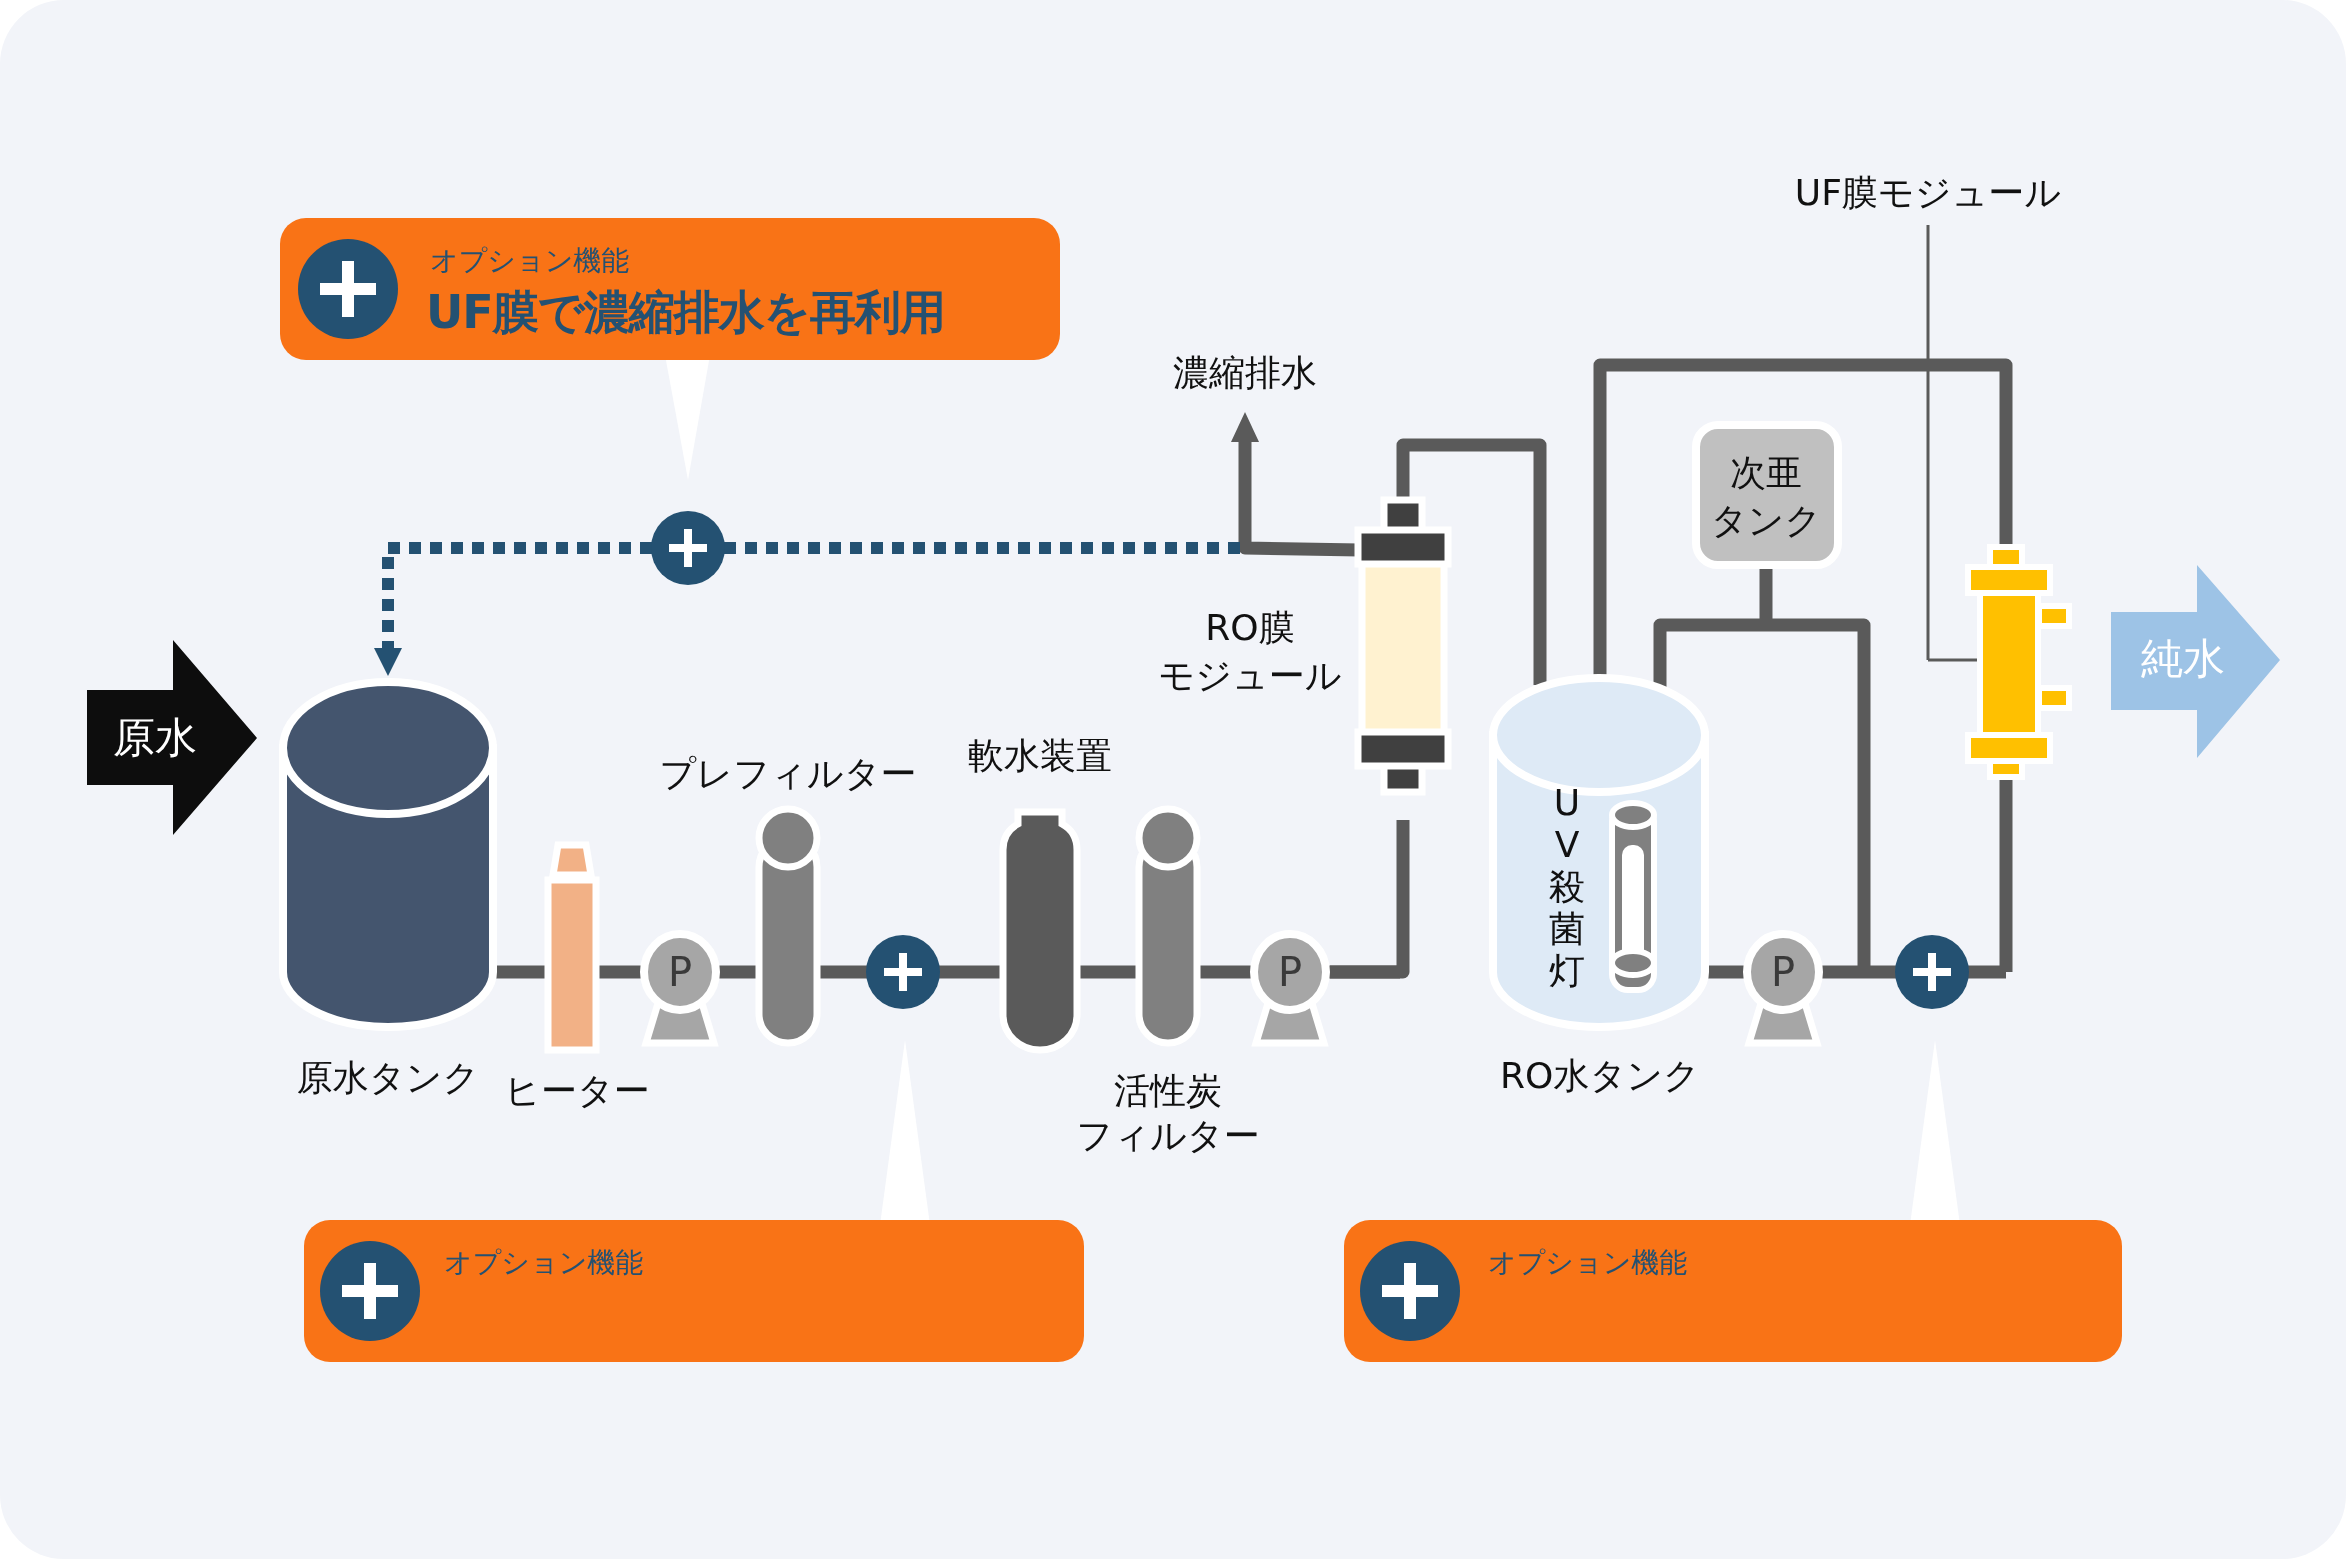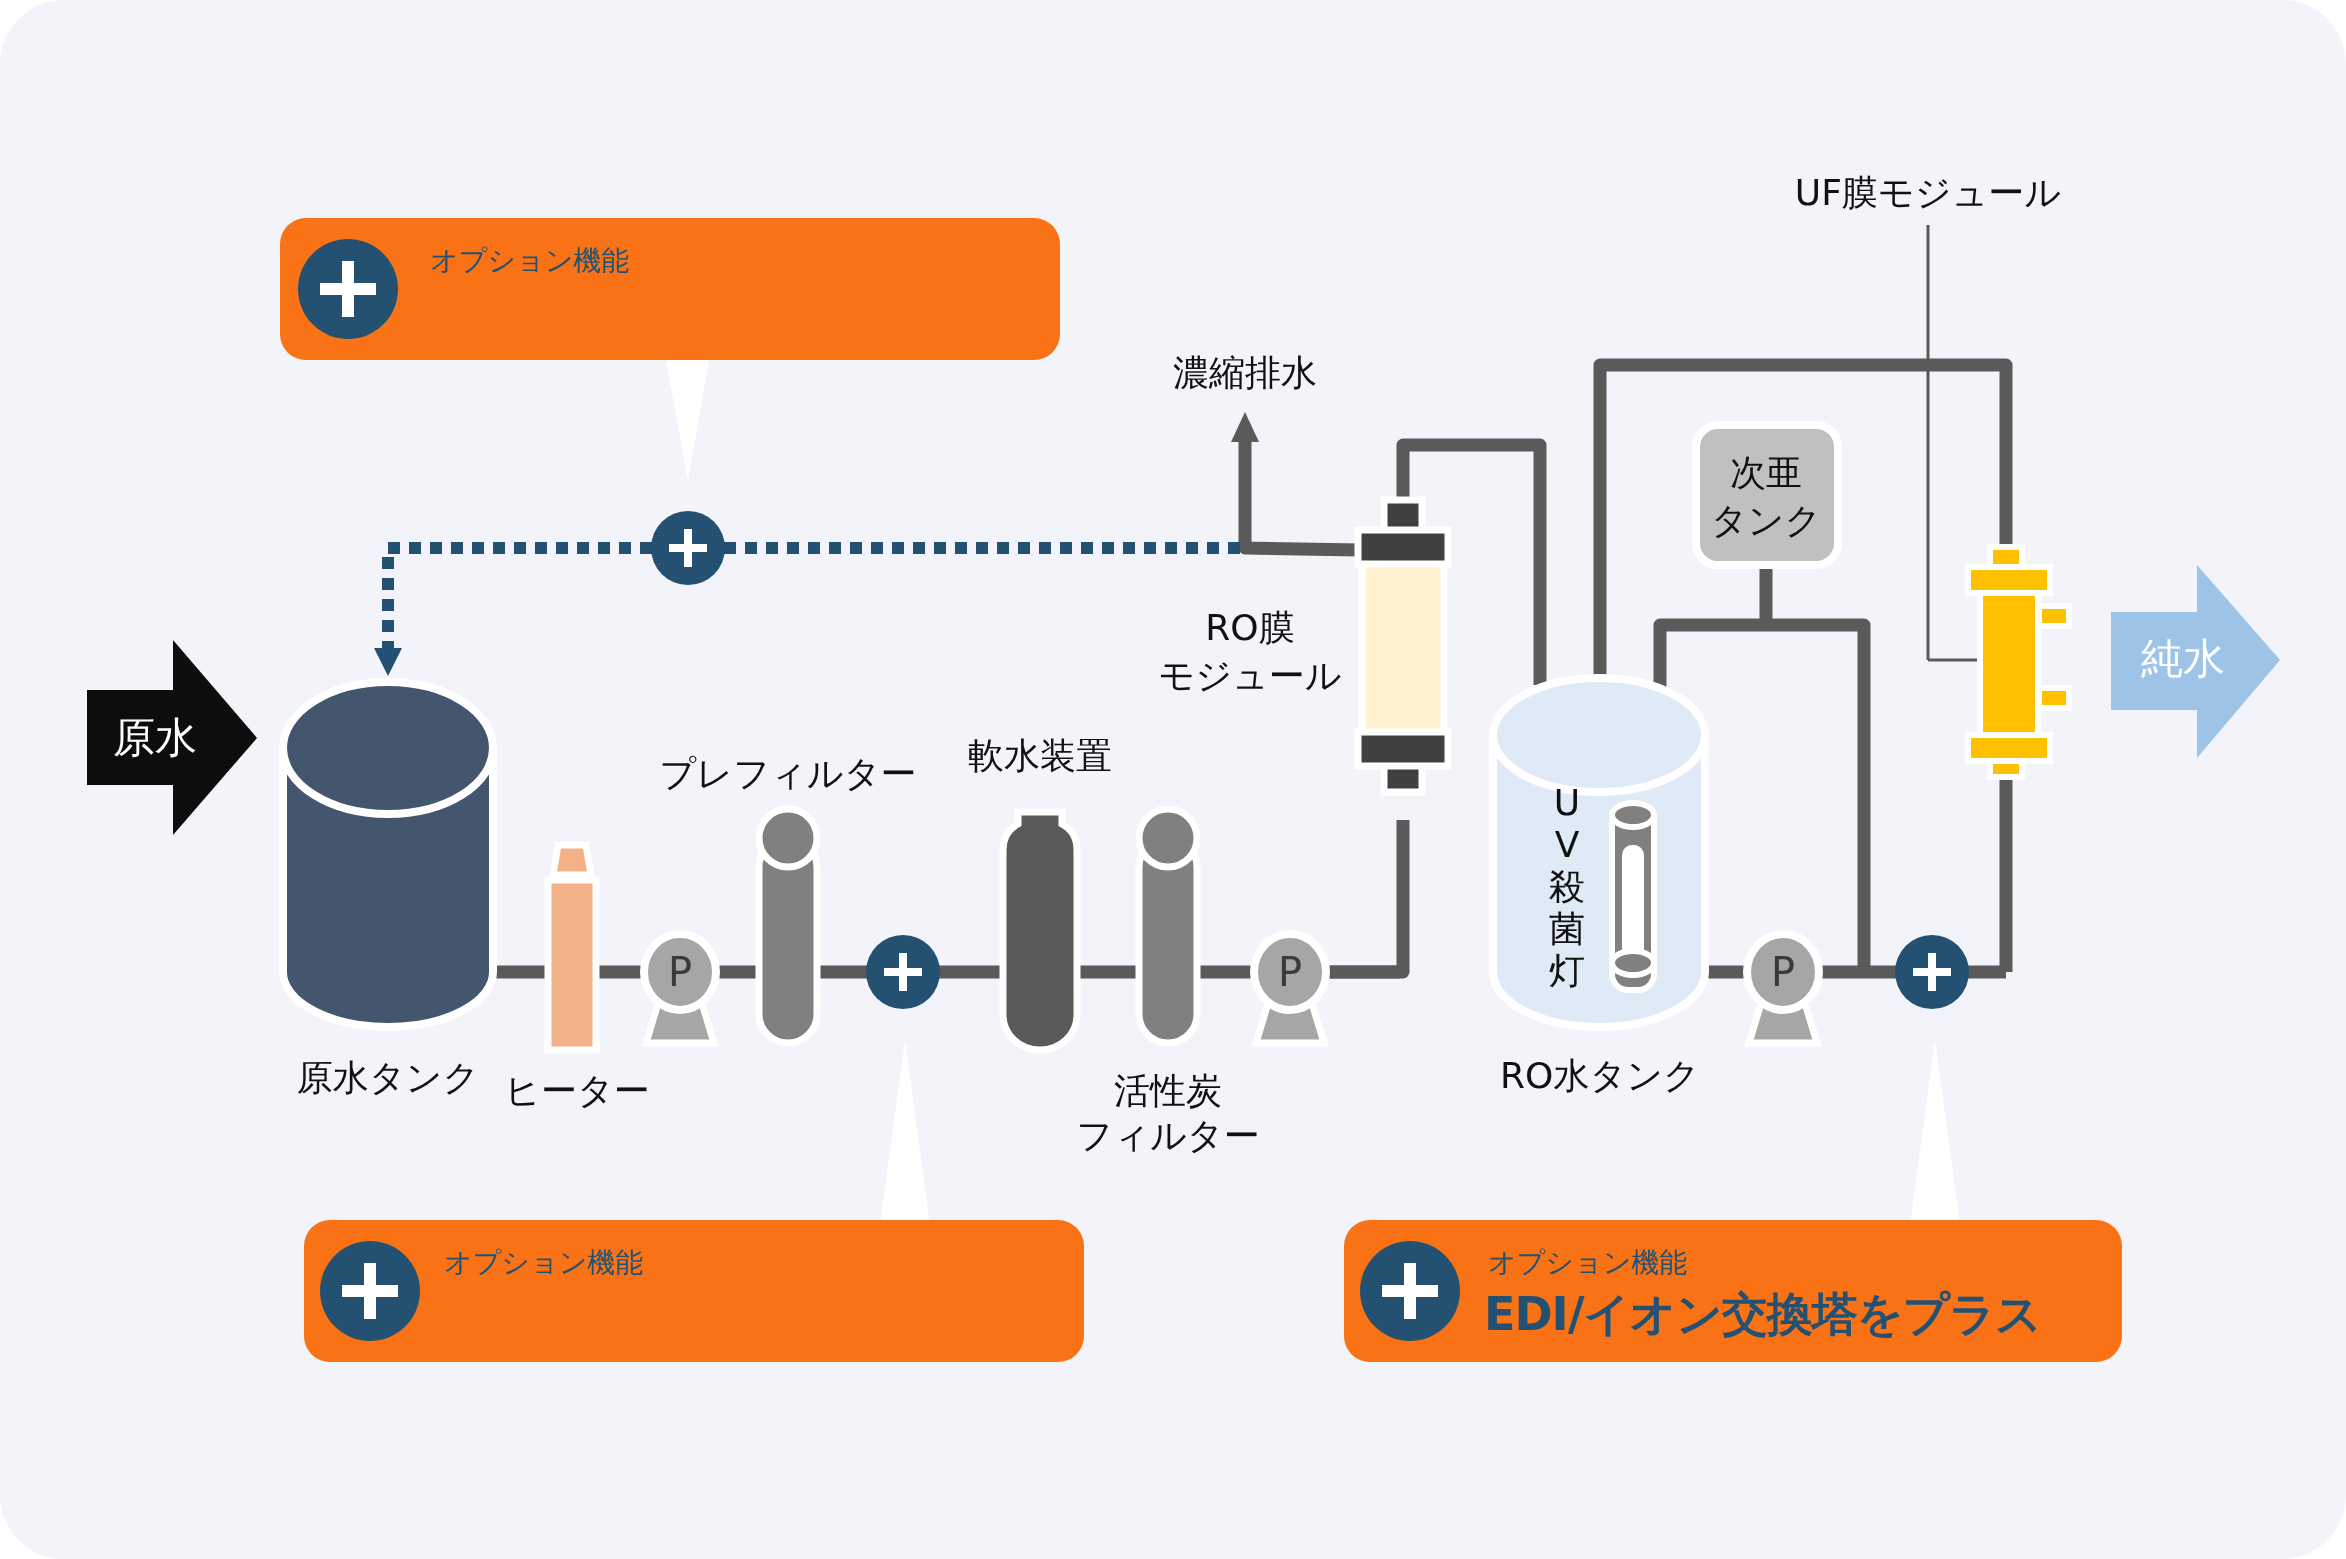--- a/index.html
+++ b/index.html
@@ -160,24 +160,24 @@
   </g>
   <text x="1928" y="205" class="lbl" text-anchor="middle">UF膜モジュール</text>
 
   <polygon points="2111,612 2197,612 2197,565 2280,660 2197,758 2197,710 2111,710" fill="#9dc3e6"></polygon>
   <text x="2183" y="673" class="lbl" text-anchor="middle" style="fill:#fff;font-size:42px">純水</text>
 </svg>
 
 <div class="callout" style="left:280px;top:218px;width:780px;height:142px;">
   <div class="icon" style="left:18px;top:21px;"></div>
   <div class="sub" style="left:150px;top:24px;">オプション機能</div>
+  <div class="main" style="left:146px;top:64px;">UF膜で濃縮排水を再利用</div>
 </div>
 
 <div class="callout" style="left:304px;top:1220px;width:780px;height:142px;">
   <div class="icon" style="left:16px;top:21px;"></div>
   <div class="sub" style="left:140px;top:24px;">オプション機能</div>
 </div>
 
 <div class="callout" style="left:1344px;top:1220px;width:778px;height:142px;">
   <div class="icon" style="left:16px;top:21px;"></div>
   <div class="sub" style="left:144px;top:24px;">オプション機能</div>
-  <div class="main" style="left:140px;top:64px;">EDI/イオン交換塔をプラス</div>
 </div>
 
 </body></html>

